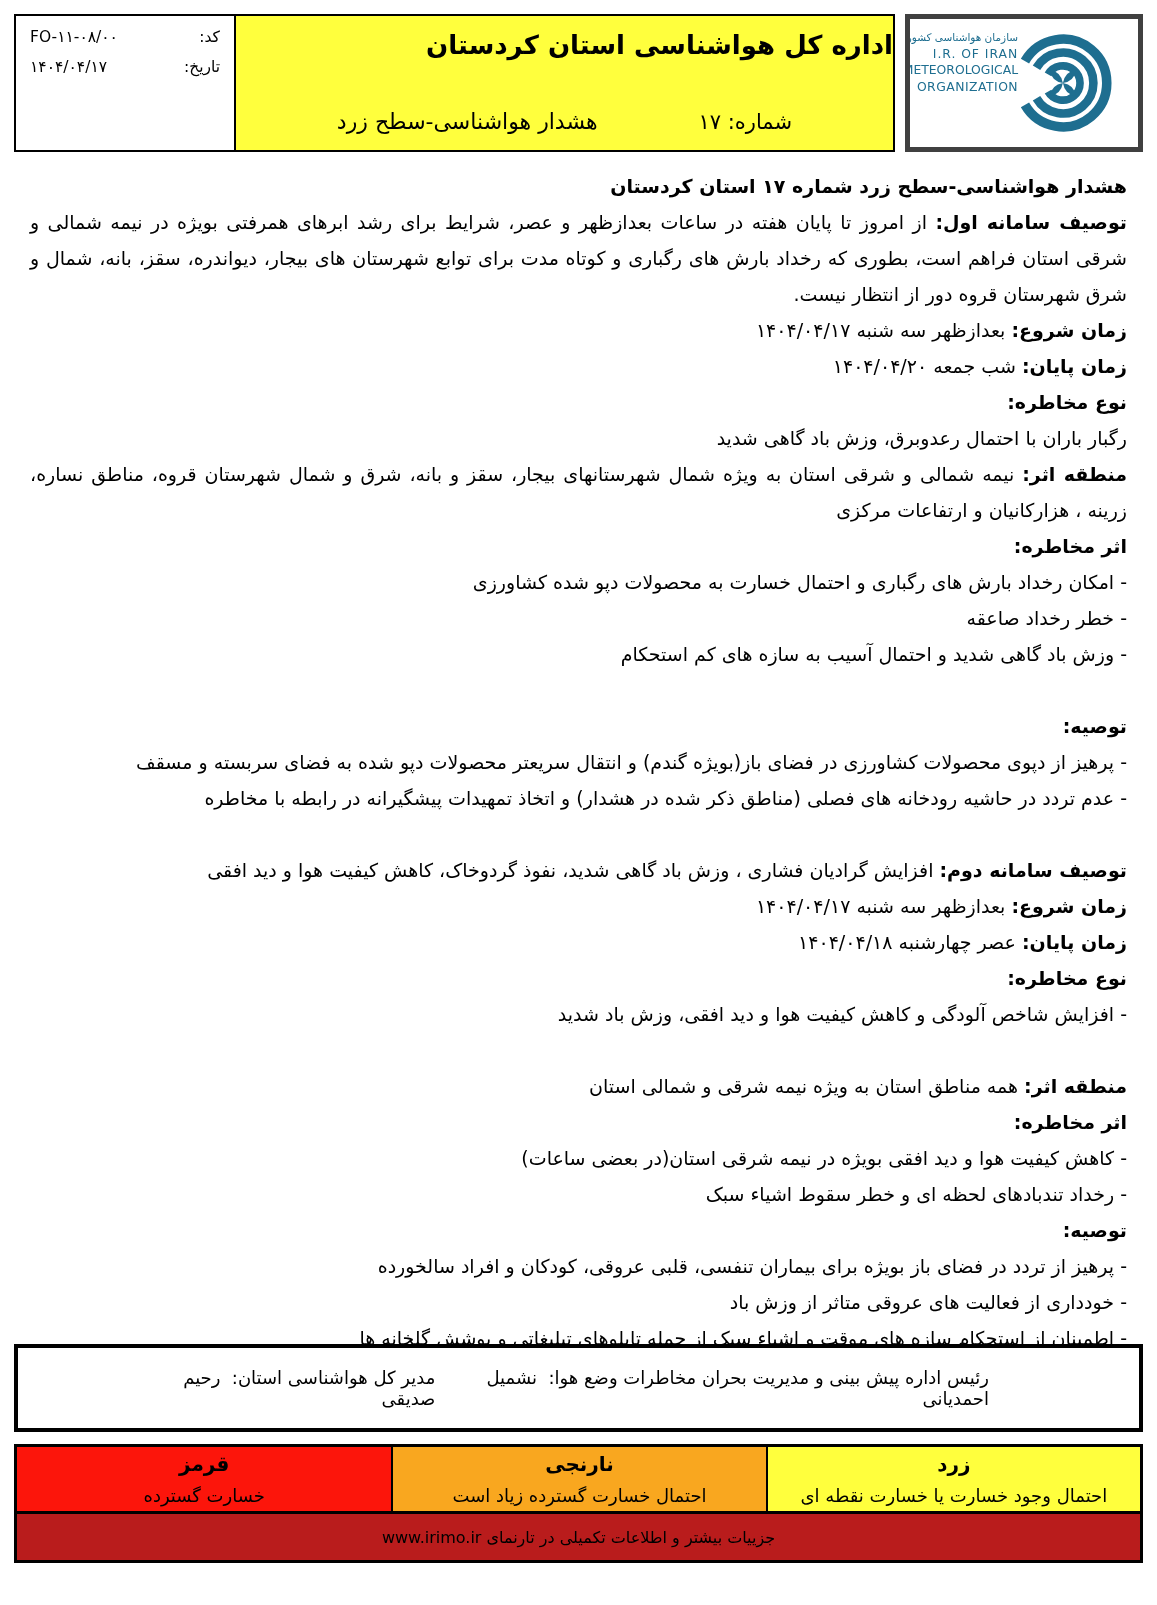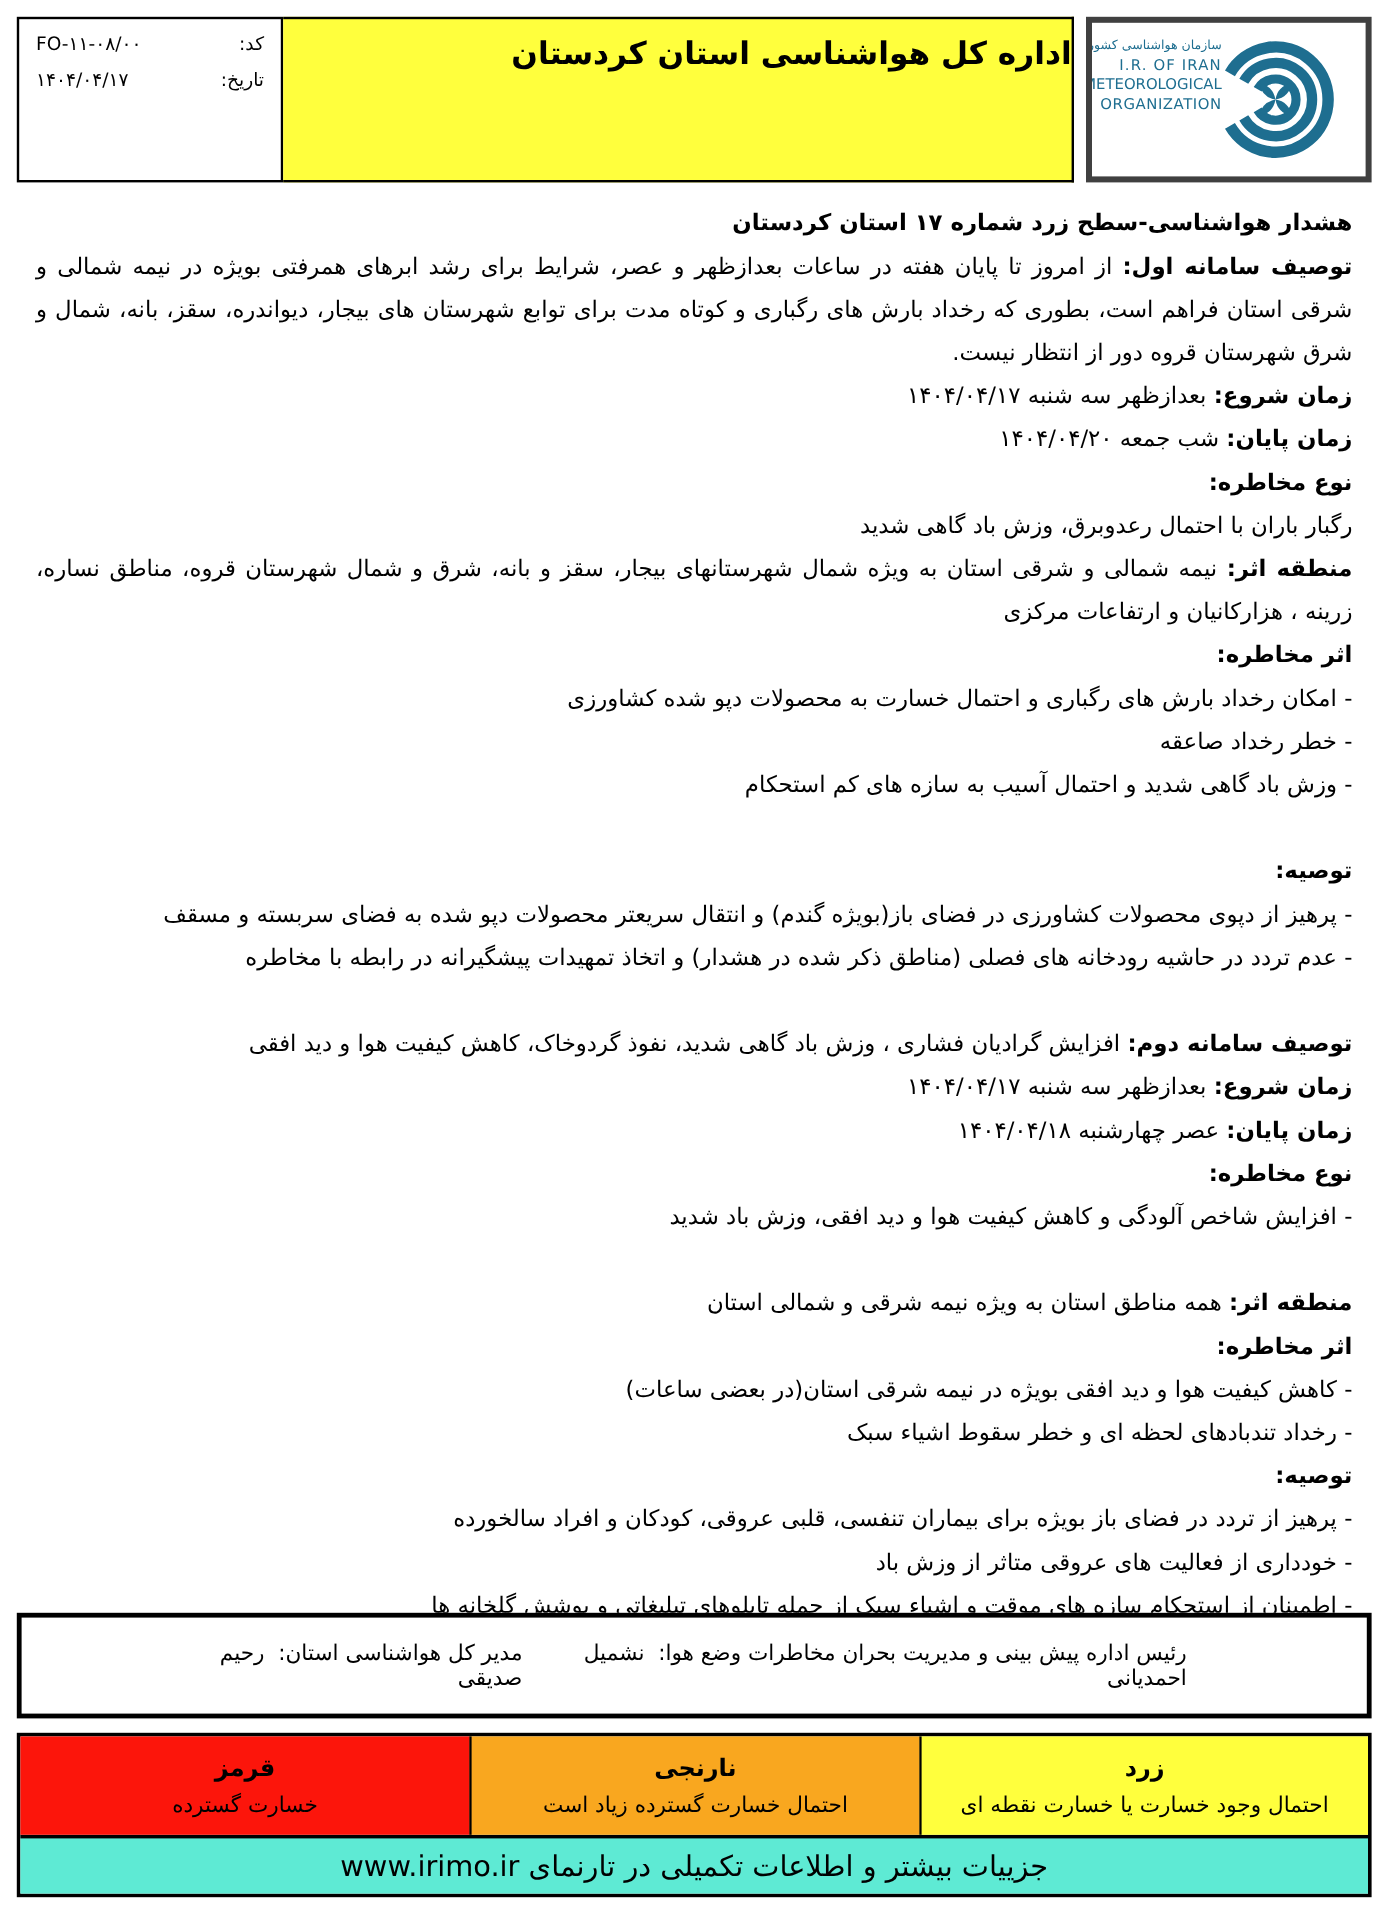--- a/index.html
+++ b/index.html
@@ -42,29 +42,29 @@
   
   .sig-box{
     border:4px solid #000;height:88px;box-sizing:border-box;
     display:flex;align-items:center;justify-content:space-between;
     padding:0 150px 0 120px;font-size:18px;
   }
   
   .legend{border:3px solid #000;margin-top:12px;}
   .legend-cells{display:flex;}
   .cell{
-    width:33.333%;box-sizing:border-box;height:82px;
+    width:33.333%;box-sizing:border-box;height:64px;
     display:flex;flex-direction:column;justify-content:center;align-items:center;gap:9px;
   }
   .cell:not(:last-child){border-left:2px solid #000;}
   .cell .cell-title{font-weight:bold;font-size:20px;}
   .cell .cell-desc{font-size:18px;}
   .legend-footer{
     border-top:3px solid #000;height:46px;display:flex;align-items:center;justify-content:center;
-    font-size:24px;background:#5eead4;
+    font-size:16px;background:#b91c1c;
   }
 </style>
 </head>
 <body>
 
 <div class="page">
 
   <div class="header">
 
     <div class="meta-box">
@@ -73,20 +73,24 @@
         <span class="val">FO-۱۱-۰۸/۰۰</span>
       </div>
       <div class="meta-row">
         <span>تاریخ:</span>
         <span>۱۴۰۴/۰۴/۱۷</span>
       </div>
     </div>
 
     <div class="title-box" style="background: rgb(255, 255, 61);">
       <div class="org-title">اداره کل هواشناسی استان کردستان</div>
+      <div class="title-row">
+        <span class="warning-title">هشدار هواشناسی-سطح زرد</span>
+        <span class="warning-number">شماره: ۱۷</span>
+      </div>
     </div>
 
     <div class="logo-box">
       <svg width="220" height="122" viewBox="0 0 230 128">
         <g stroke="var(--logo-color,#1E6E90)" fill="none">
           <path d="M 120.2 41 A 46 46 0 1 1 120.2 87" stroke-width="10"></path>
           <path d="M 132.3 48 A 32 32 0 1 1 132.3 80" stroke-width="9"></path>
           <path d="M 144.4 55 A 18 18 0 1 1 144.4 73" stroke-width="8"></path>
         </g>
         <g fill="var(--logo-color,#1E6E90)">

